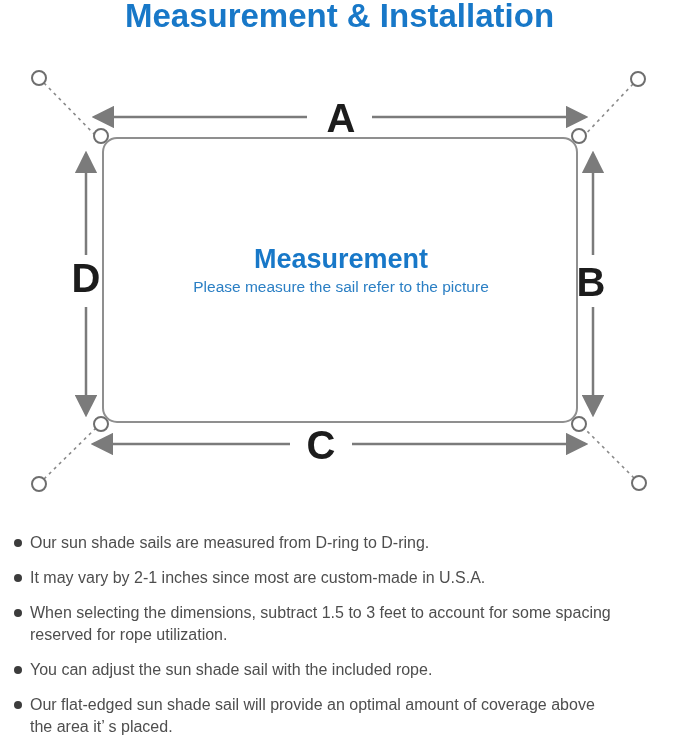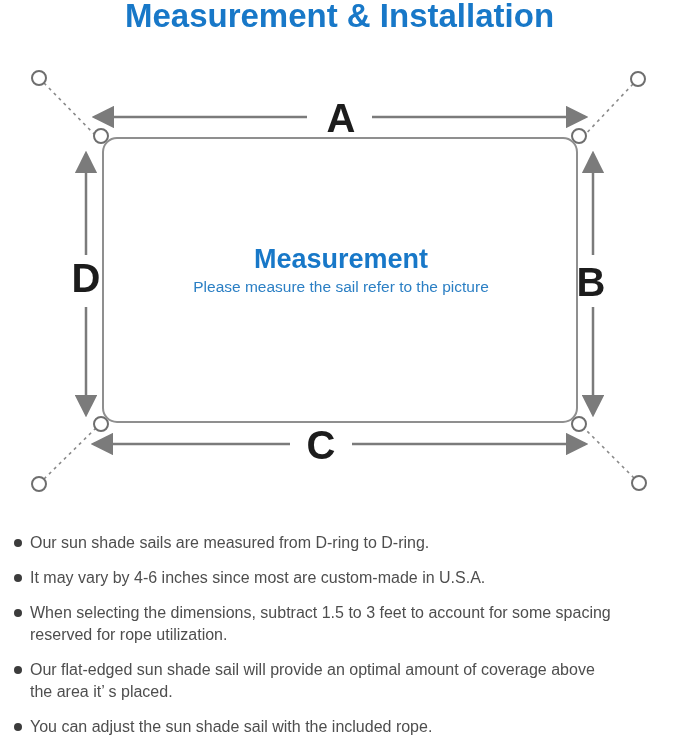--- a/index.html
+++ b/index.html
@@ -113,31 +113,31 @@
     <text class="center-subtitle" x="341" y="292" text-anchor="middle">Please measure the sail refer to the picture</text>
   </svg>
 
   <ul class="notes">
     <li class="note-item">
       <span class="note-bullet"></span>
       <span class="note-text">Our sun shade sails are measured from D-ring to D-ring.</span>
     </li>
     <li class="note-item">
       <span class="note-bullet"></span>
-      <span class="note-text">It may vary by 4-6 inches since most are custom-made in U.S.A.</span>
+      <span class="note-text">It may vary by 2-1 inches since most are custom-made in U.S.A.</span>
     </li>
     <li class="note-item">
       <span class="note-bullet"></span>
       <span class="note-text">When selecting the dimensions, subtract 1.5 to 3 feet to account for some spacing
 reserved for rope utilization.</span>
     </li>
     <li class="note-item">
       <span class="note-bullet"></span>
-      <span class="note-text">Our flat-edged sun shade sail will provide an optimal amount of coverage above
-the area it’ s placed.</span>
+      <span class="note-text">You can adjust the sun shade sail with the included rope.</span>
     </li>
     <li class="note-item">
       <span class="note-bullet"></span>
-      <span class="note-text">You can adjust the sun shade sail with the included rope.</span>
+      <span class="note-text">Our flat-edged sun shade sail will provide an optimal amount of coverage above
+the area it’ s placed.</span>
     </li>
   </ul>
 
 </div>
 
 </body></html>

